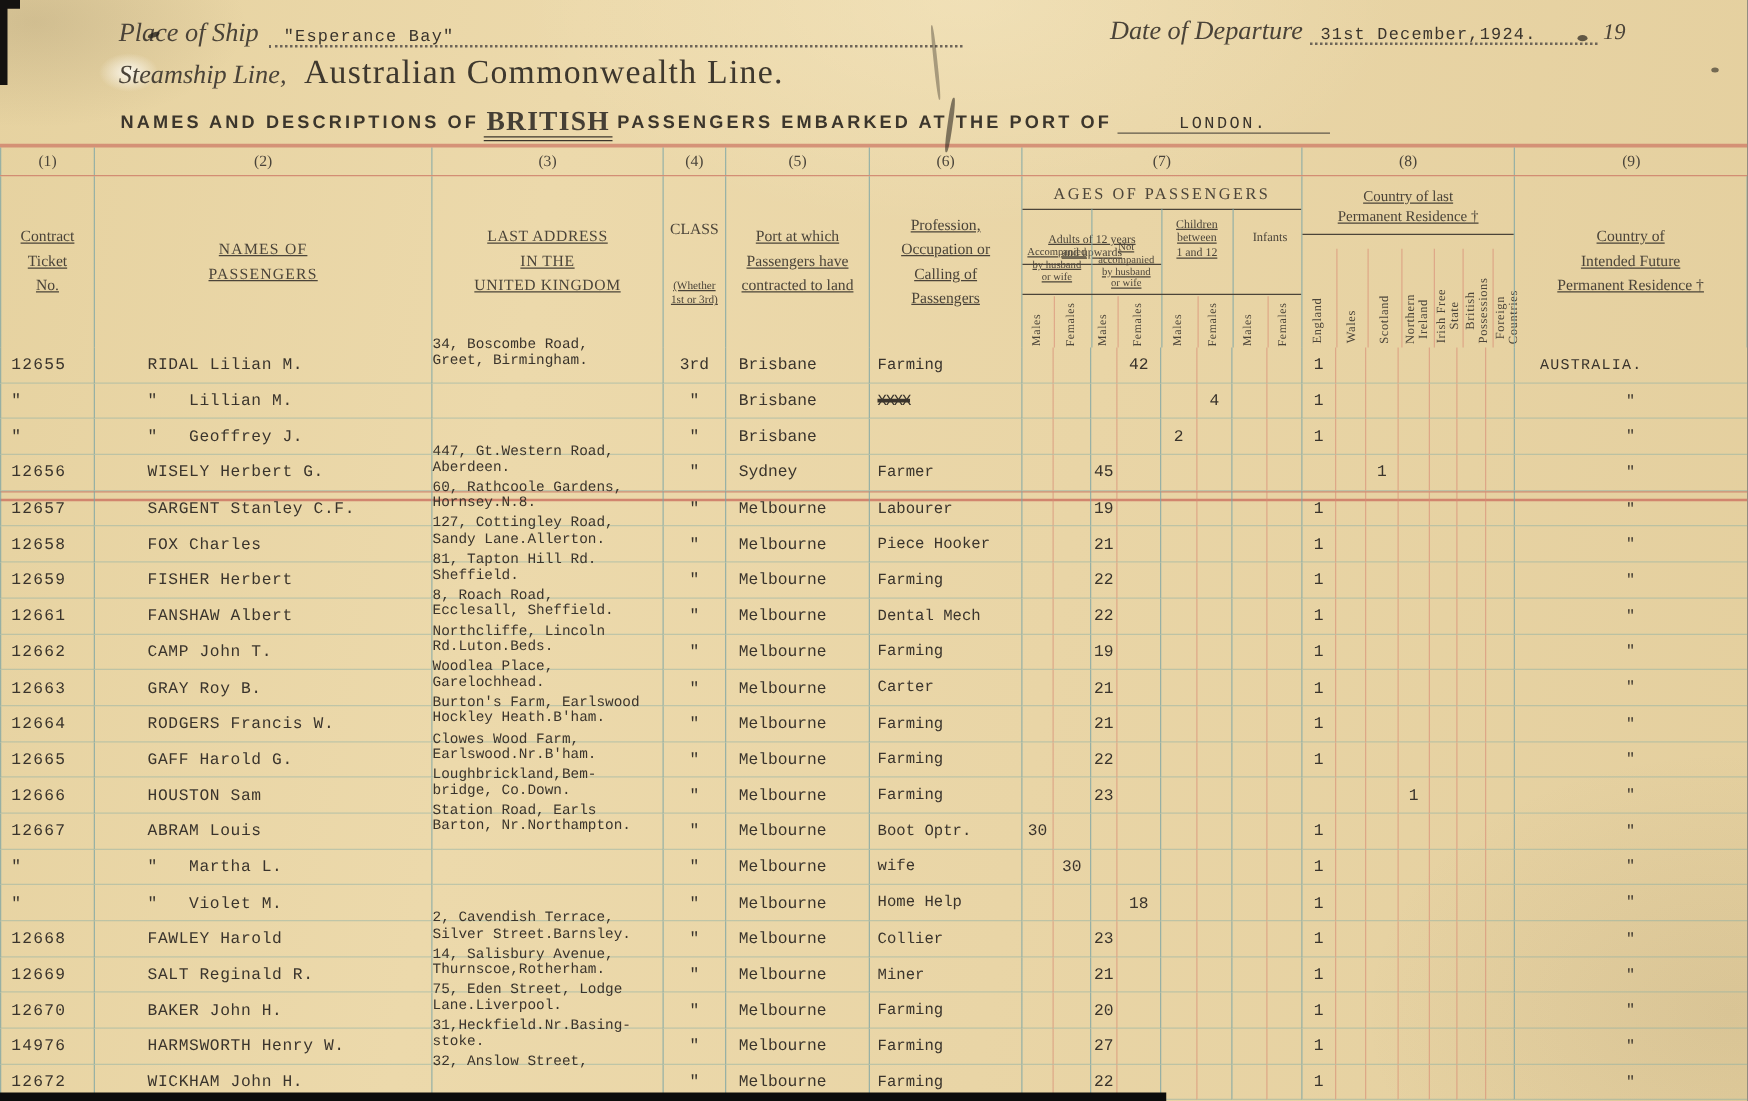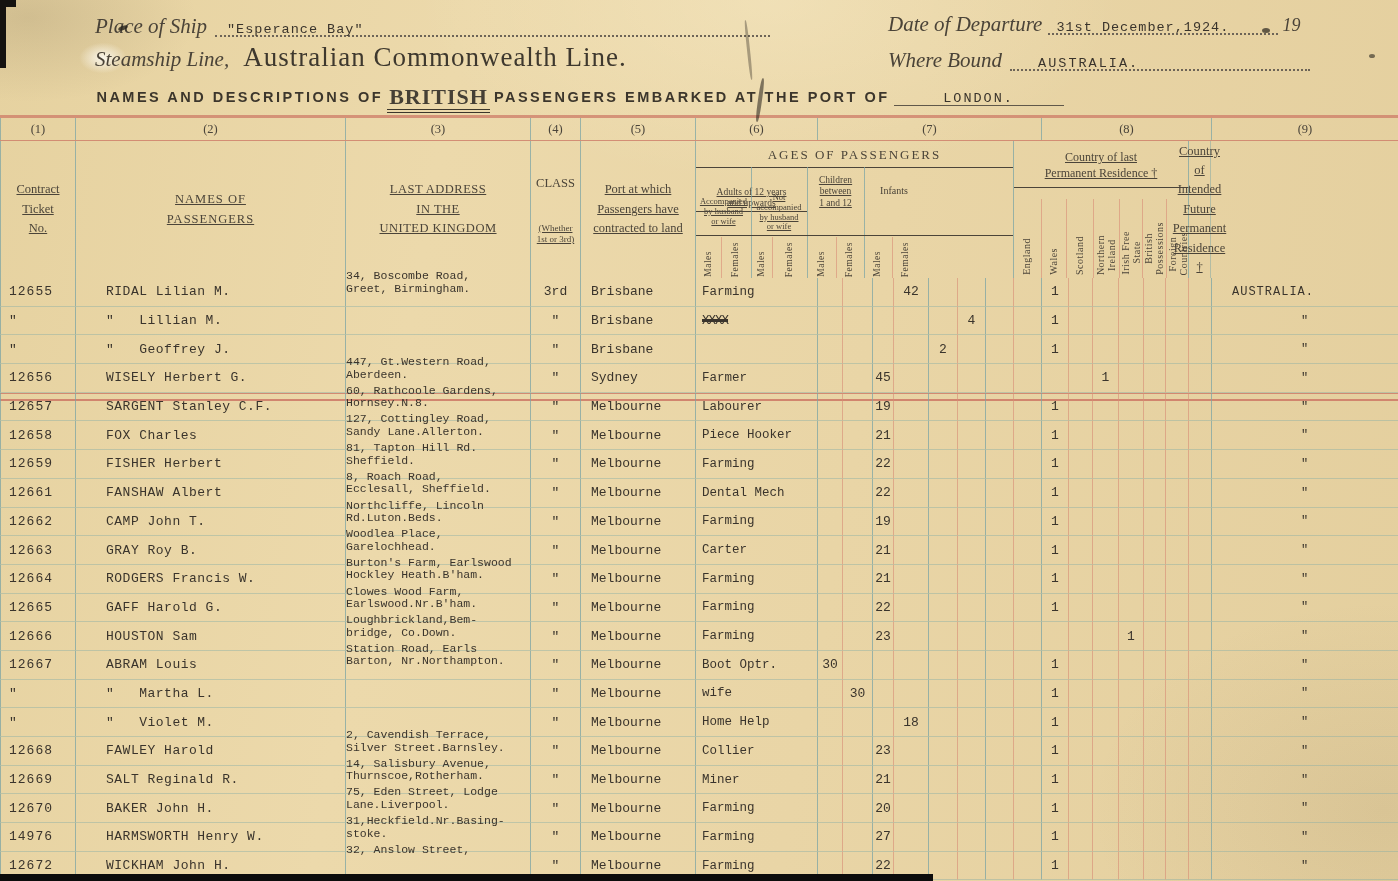--- a/index.html
+++ b/index.html
@@ -56,21 +56,21 @@
   .reswrap{position:relative;display:block;}
   .res-title{position:absolute;left:0;top:8px;width:100%;text-align:center;font-size:12px;line-height:1.35;border-bottom:1px solid #4b4439;padding-bottom:6px;}
   .res-cols{position:absolute;left:0;top:58px;bottom:0;width:100%;display:flex;}
   .res-cols .rc{flex:0 0 auto;display:flex;align-items:flex-end;justify-content:center;padding-bottom:3px;}
   
   #tbody{position:absolute;left:0;top:278px;width:1398px;grid-auto-rows:28.7px;}
   #tbody .cell{border-bottom:1px solid rgba(130,172,165,.42);overflow:visible;position:relative;
     font-family:"Liberation Mono","DejaVu Sans Mono",monospace;font-size:13px;color:#3a342c;
     display:flex;align-items:center;}
   .c-ticket{padding-left:8px;letter-spacing:1px;}
-  .c-name{padding-left:30px;white-space:pre;letter-spacing:.5px;}
+  .c-name{padding-left:42px;white-space:pre;letter-spacing:.5px;}
   .c-addr{font-size:11.5px !important;line-height:12.5px;align-items:flex-start !important;}
   .c-addr .adr{white-space:pre-line;margin-top:-8px;}
   .c-class,.c-age,.c-res,.c-dest{justify-content:center;}
   .c-port{padding-left:10px;}
   .c-prof{padding-left:6px;font-size:12.5px !important;}
   .c-dest{font-size:12px !important;letter-spacing:1px;}
   .c-dest.first{justify-content:flex-start;padding-left:20px;}
   .struck{text-decoration:line-through;text-decoration-thickness:3px;letter-spacing:-1px;}
   
   .blackbar{position:absolute;left:0;bottom:0;width:933px;height:7px;background:#0c0c0c;}
@@ -100,26 +100,20 @@
       <span class="typed typedval" style="margin-left:8px;">31st December,1924.</span>
     </span>
     <span class="lbl" style="font-size:18px;">19</span>
   </div>
 
   <div class="hline" style="left:95px;top:42px;">
     <span class="lbl">Steamship Line,</span>
     <span class="bigline" style="margin-left:10px;">Australian Commonwealth Line.</span>
   </div>
 
-  <div class="hline" style="left:888px;top:48px;">
-    <span class="lbl">Where Bound</span>
-    <span class="dotted" style="width:300px;margin-left:4px;">
-      <span class="typed typedval" style="margin-left:28px;letter-spacing:2px;">AUSTRALIA.</span>
-    </span>
-  </div>
 
   <div class="captionline">
     <span class="cap">NAMES AND DESCRIPTIONS OF</span>
     <span class="brit">BRITISH</span>
     <span class="cap">PASSENGERS EMBARKED AT THE PORT OF</span>
     <span class="londonline">
       <span class="typed typedval" style="letter-spacing:2px;">LONDON.</span>
     </span>
   </div>
 
@@ -146,20 +140,24 @@
 IN THE
 UNITED KINGDOM</div>
       <div class="hcell tealL">
         <span>CLASS</span>
         <span class="classsub pre">(Whether
 1st or 3rd)</span>
       </div>
       <div class="hcell tealL pre">Port at which
 Passengers have
 contracted to land</div>
+      <div class="hcell tealL pre">Profession,
+Occupation or
+Calling of
+Passengers</div>
 
       <div class="hcell tealL agewrap" style="grid-column:span 8;">
         <div class="ages-title">AGES OF PASSENGERS</div>
         <div class="ad-group pre">Adults of 12 years
 and upwards</div>
         <div class="acc pre">Accompanied
 by husband
 or wife</div>
         <div class="nacc pre">Not
 accompanied

